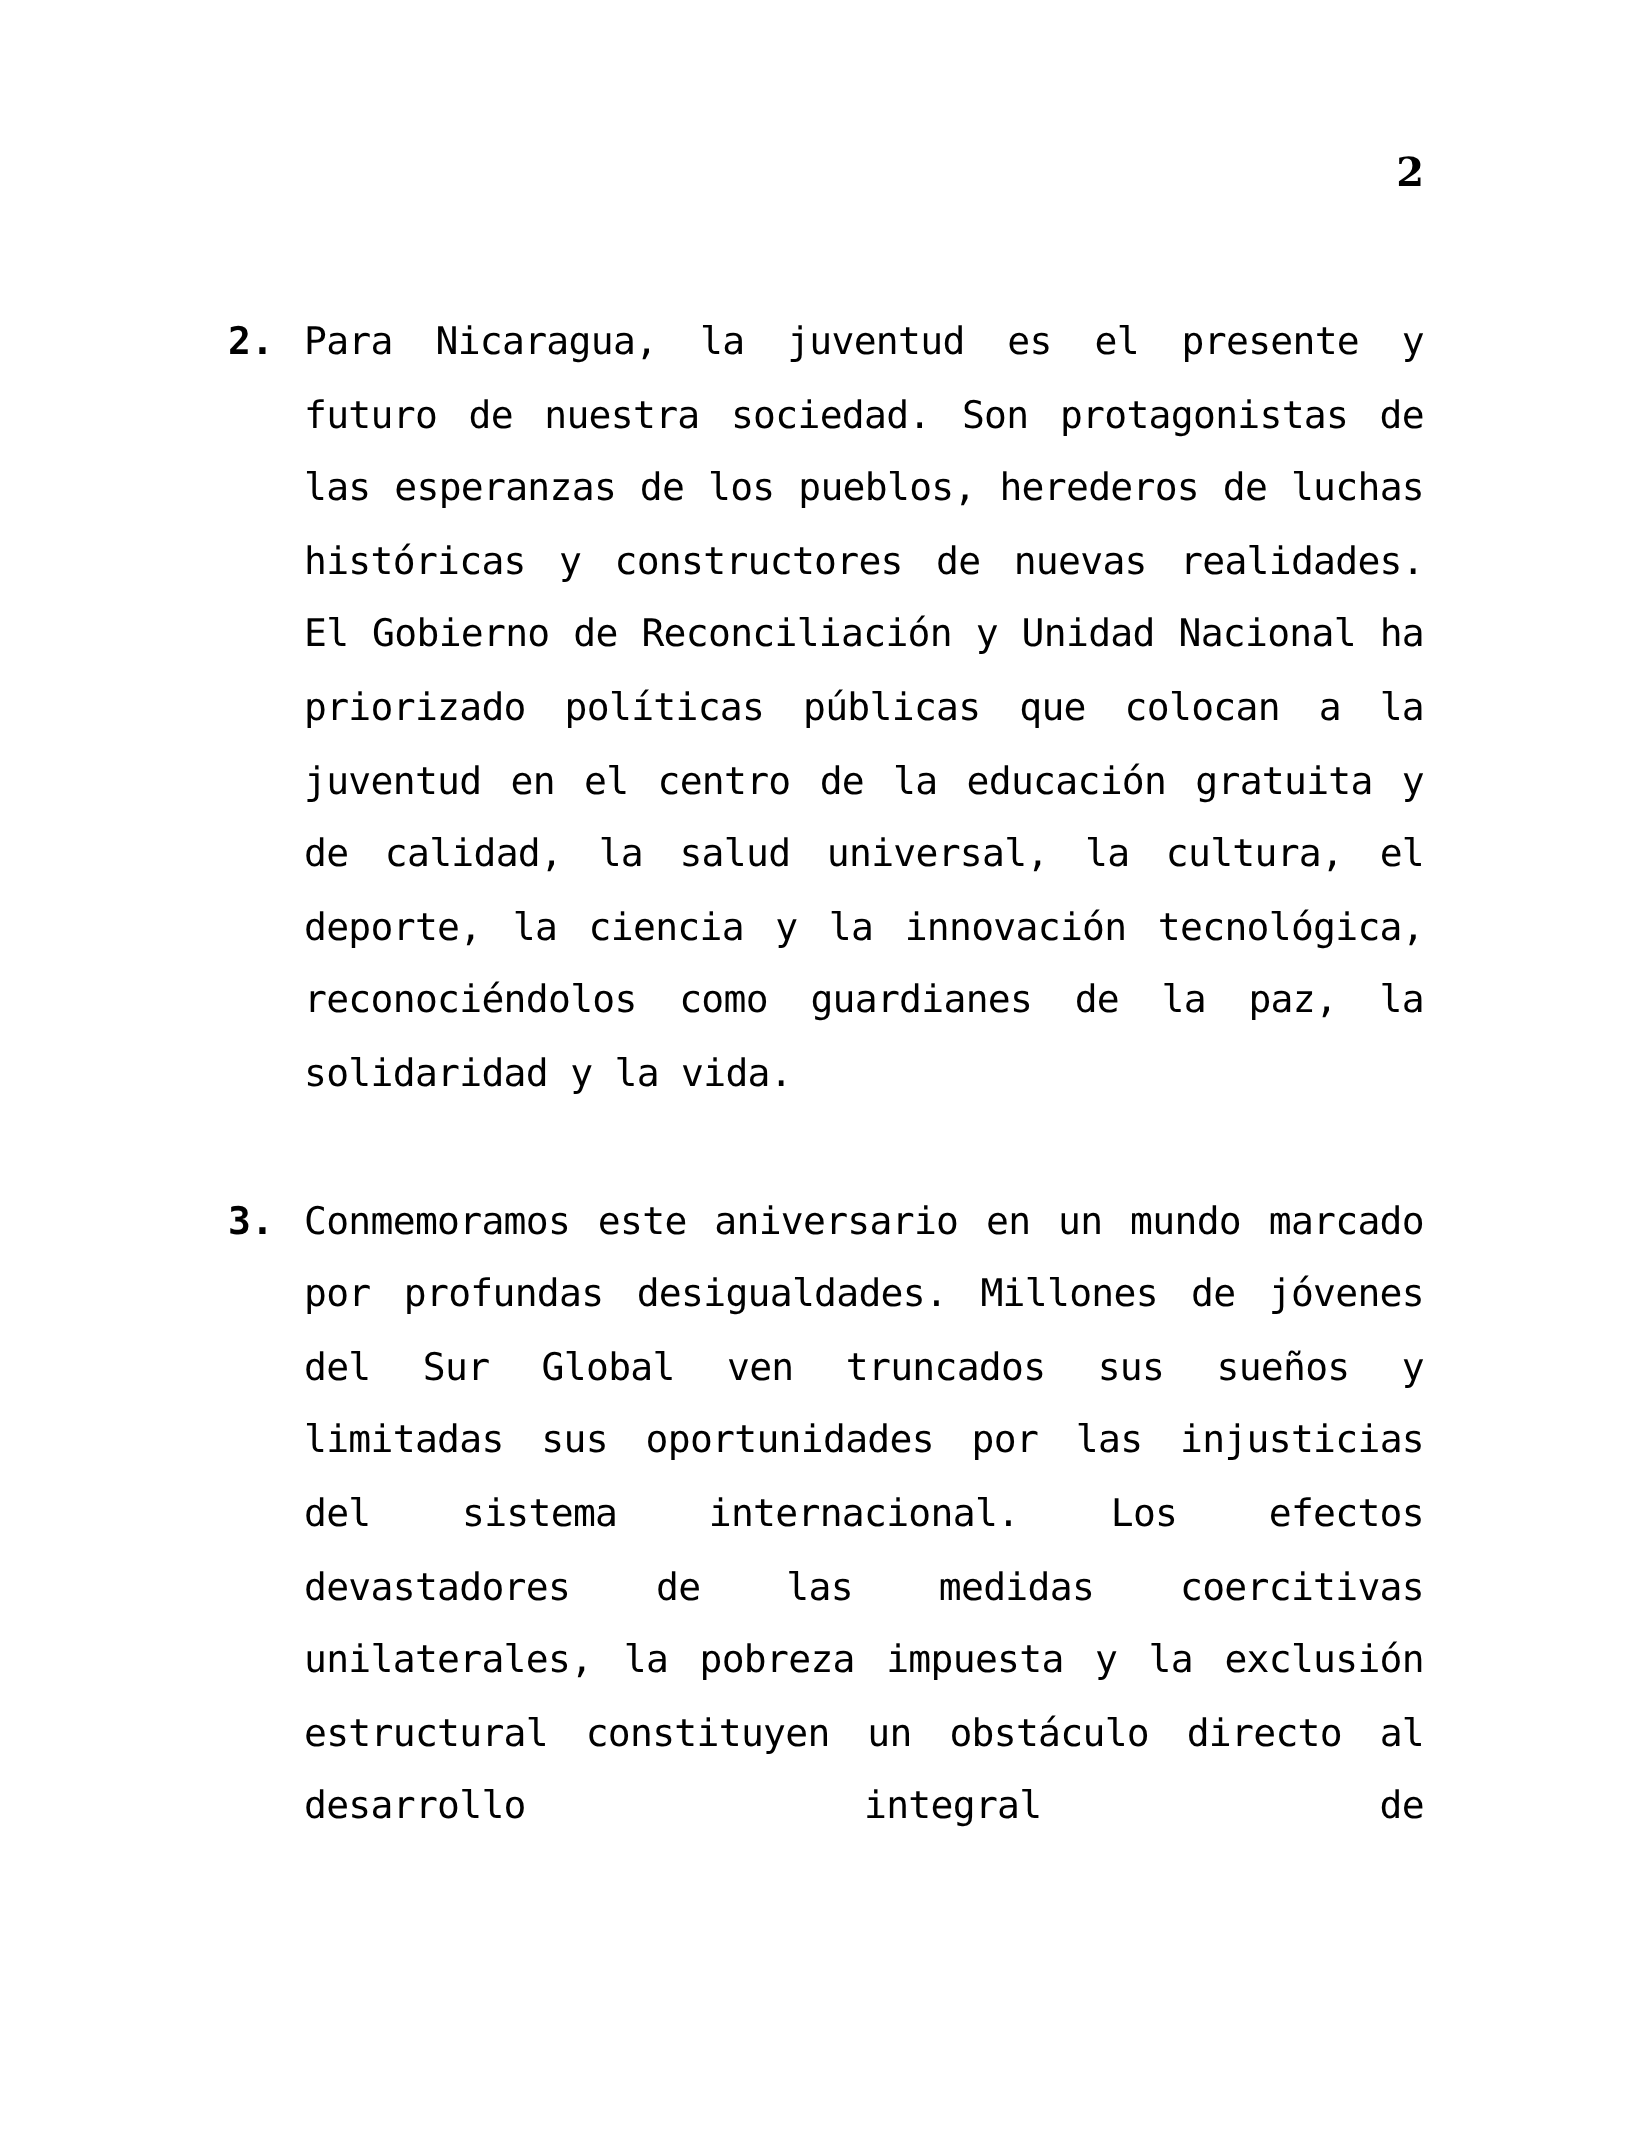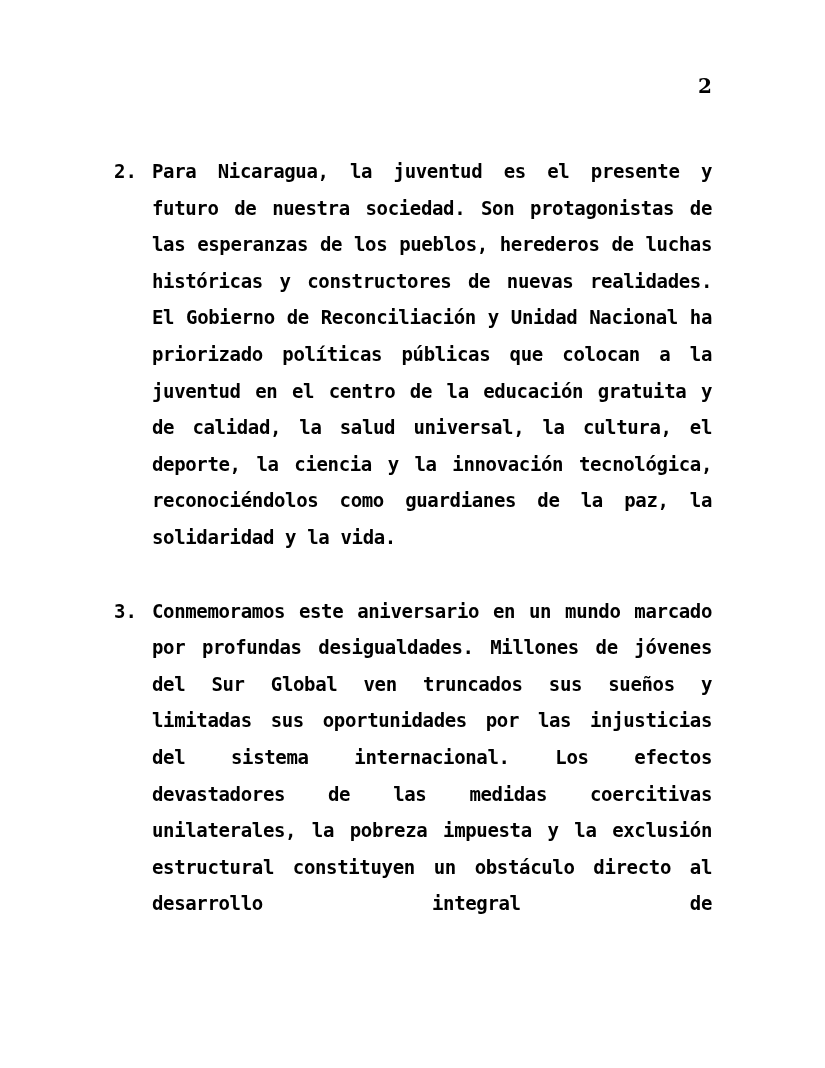--- a/index.html
+++ b/index.html
@@ -64,21 +64,21 @@
     text-align: left;
     font-family: "DejaVu Sans Mono", "Liberation Mono", monospace;
     font-weight: bold;
     font-size: 19px;
     line-height: 36.6px;
     white-space: pre;
   }
 
   .para-body {
     font-family: "DejaVu Sans Mono", "Liberation Mono", monospace;
-    font-weight: bold;
+    font-weight: normal;
     font-size: 19px;
     line-height: 36.6px;
     text-align: justify;
     text-align-last: left;
     letter-spacing: -0.35px;
     word-spacing: 0px;
     hyphens: none;
     -webkit-hyphens: none;
     white-space: normal;
   }

